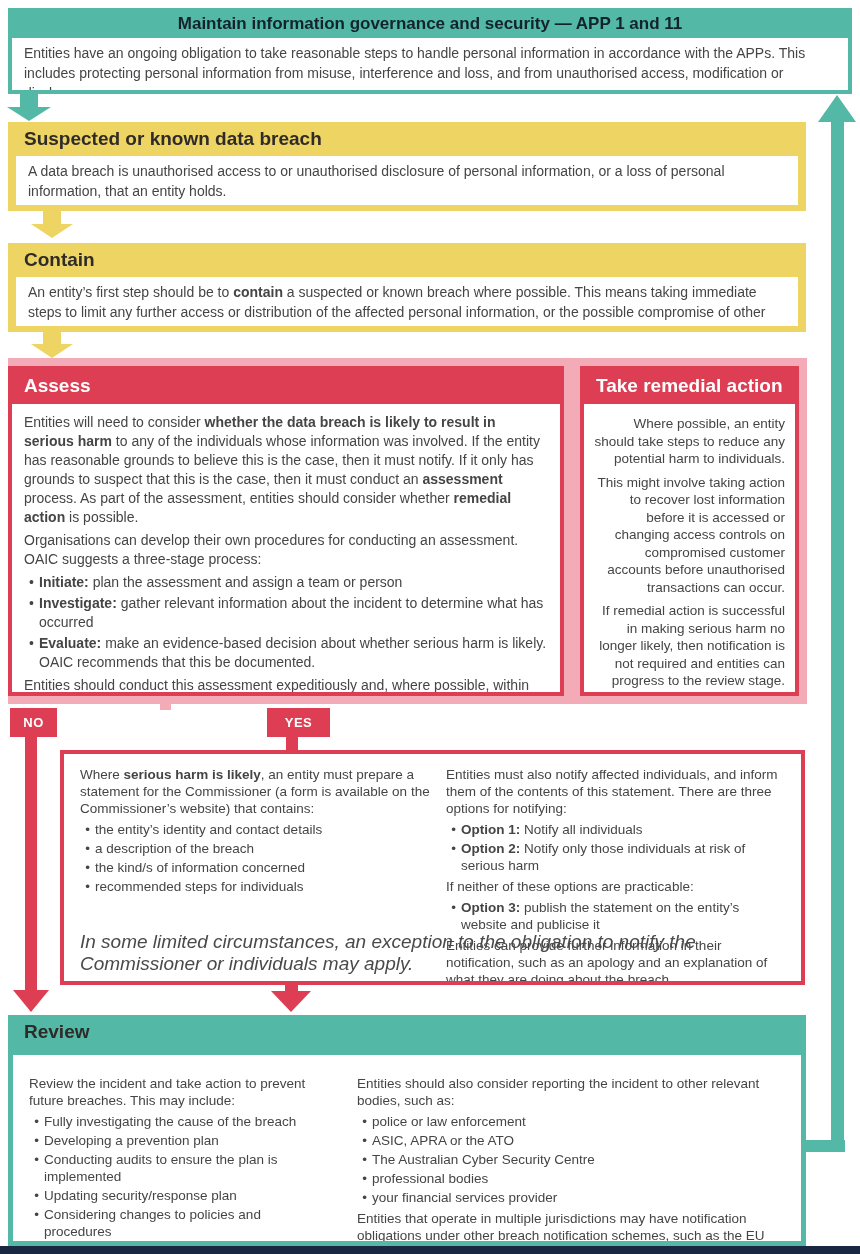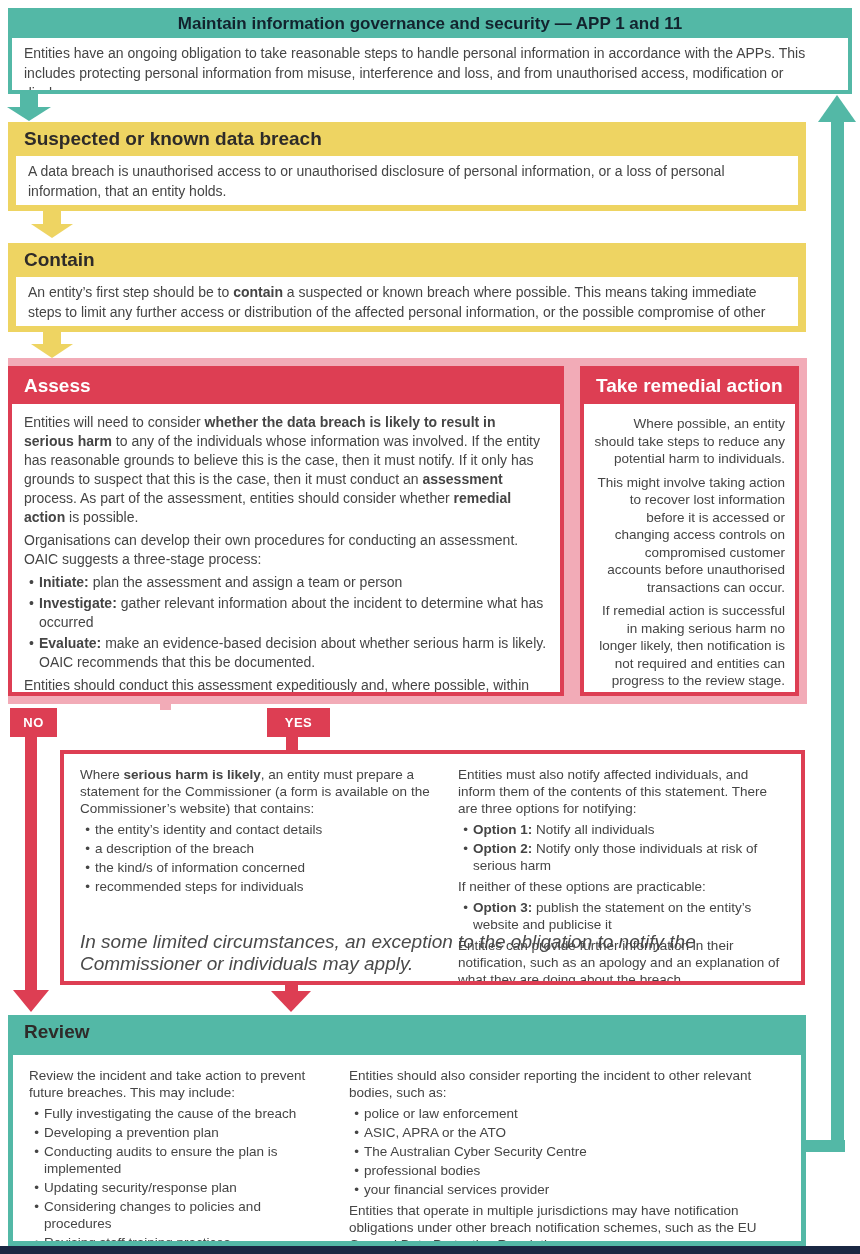--- a/index.html
+++ b/index.html
@@ -39,29 +39,29 @@
 
   
   .dec{position:absolute;top:708px;height:29px;display:flex;align-items:center;justify-content:center;}
   .dec-red{background:#dd3e53;color:#fff;font-weight:bold;font-size:13px;letter-spacing:.5px;}
   .no-box{left:10px;width:47px;}
   .yes-box{left:267px;width:63px;}
   .q-box{left:66px;width:197px;background:#f2abb7;color:#3c3c3c;font-weight:bold;font-size:15px;letter-spacing:.3px;}
 
   
   .notify{position:absolute;left:60px;top:750px;width:737px;height:227px;border:4px solid #dd3e53;background:#fff;overflow:hidden;}
-  .notify-cols{display:flex;gap:18px;padding:8px 16px 0;font-size:13.5px;line-height:17px;}
+  .notify-cols{display:flex;gap:6px;padding:8px 16px 0;font-size:13.5px;line-height:17px;}
   .n-left{width:360px;flex:0 0 360px;}
   .n-right{flex:1;}
   .notify-foot{position:absolute;left:16px;right:16px;bottom:6px;font-style:italic;font-size:19px;color:#4a4a4a;}
 
   
   .review{position:absolute;left:8px;top:1015px;width:798px;height:231px;background:#53b8a6;}
-  .review .white-box{position:absolute;left:5px;right:5px;top:40px;bottom:5px;display:flex;gap:28px;
-                     padding:8px 16px;font-size:13.5px;line-height:17px;overflow:hidden;}
+  .review .white-box{position:absolute;left:5px;right:5px;top:40px;bottom:5px;display:flex;gap:36px;
+                     padding:16px 16px;font-size:13.5px;line-height:17px;overflow:hidden;}
   .r-left{width:292px;flex:0 0 292px;}
   .r-right{flex:1;}
 
   
   .seg{position:absolute;}
   .teal{background:#53b8a6;} .yel{background:#eed462;} .red{background:#dd3e53;} .pnk{background:#f2abb7;}
   .tri{position:absolute;width:0;height:0;}
 
   .bottom-bar{position:absolute;left:0;top:1246px;width:860px;height:8px;background:#1a2742;}
 </style>

